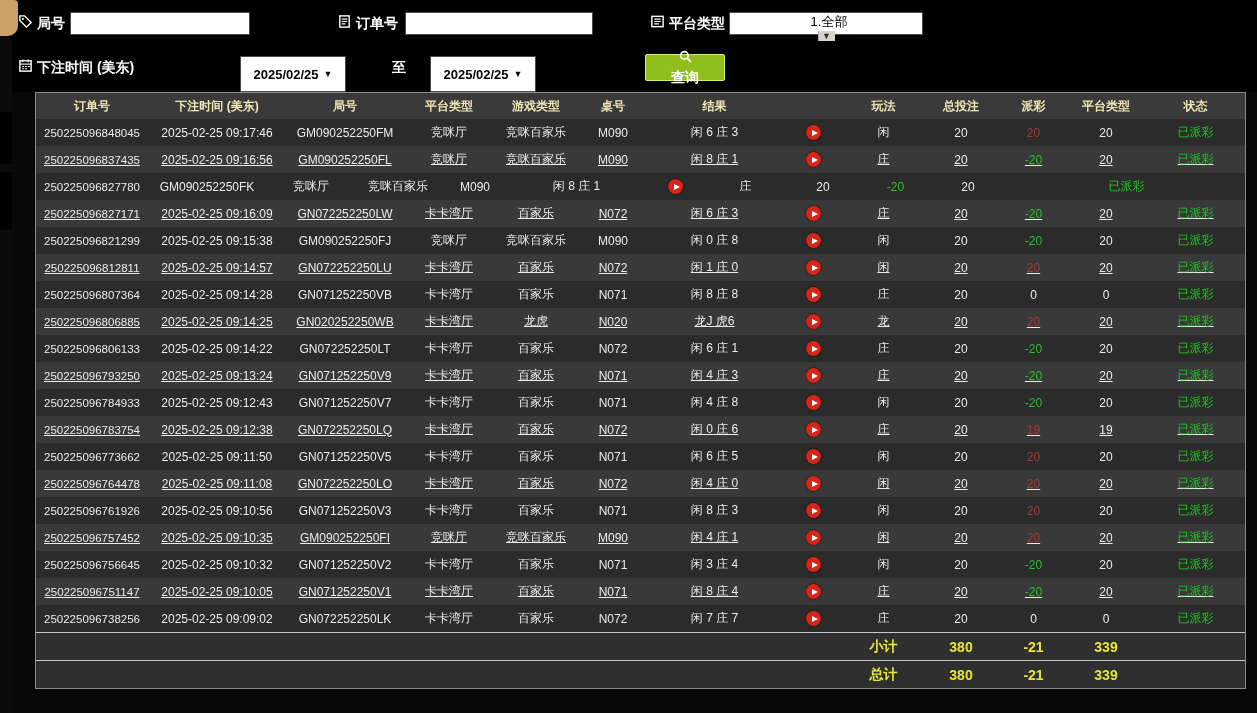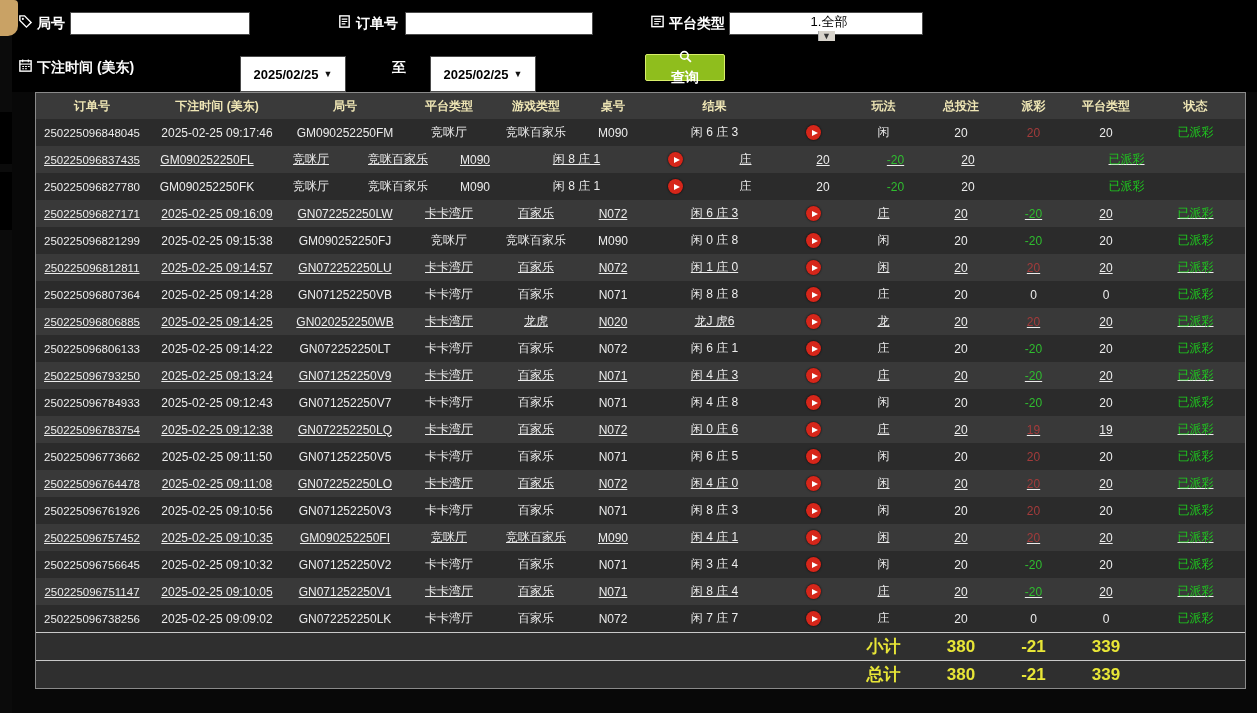--- a/index.html
+++ b/index.html
@@ -51,21 +51,21 @@
 
   
   .btable { position:absolute; left:23px; top:92px; width:1211px; border:1px solid #8a8a8a; background:#2b2b2b; }
   .thead { display:flex; height:26px; background:#3a3a3a; }
   .cell { display:flex; align-items:center; justify-content:center; white-space:nowrap; overflow:hidden; }
   .hcell { color:#efe6b5; font-weight:bold; font-size:12px; }
   .trow { display:flex; height:27px; font-size:12px; color:#ececec; }
   .trow.dark { background:#2b2b2b; }
   .trow.light { background:#393939;text-decoration:underline; }
   .trow .c0 { font-size:11.5px; }
-  .srow { display:flex; height:28px; font-size:17px; font-weight:bold; border-top:1px solid #c9c9c9; background:#2f2f2f; }
+  .srow { display:flex; height:28px; font-size:14px; font-weight:bold; border-top:1px solid #c9c9c9; background:#2f2f2f; }
   .sum { color:var(--summary-yellow,#e8e637); }
 
   .c0{width:112px} .c1{width:138px} .c2{width:118px} .c3{width:90px}
   .c4{width:84px}  .c5{width:70px}  .c6{width:133px} .c7{width:65px}
   .c8{width:75px}  .c9{width:80px}  .c10{width:65px} .c11{width:80px}
   .c12{flex:1}
 
   .pay-pos { color:var(--payout-pos,#a33b3b); }
   .pay-neg { color:var(--payout-neg,#2fbd2f); }
   .pay-zero { color:#ececec; }
@@ -177,20 +177,21 @@
             </span>
           </div>
           <div class="cell c8">闲</div>
           <div class="cell c9">20</div>
           <div class="cell c10 pay-pos">20</div>
           <div class="cell c11">20</div>
           <div class="cell c12 status">已派彩</div>
         </div>
         <div class="trow light">
           <div class="cell c0">250225096837435</div>
+          <div class="cell c1">2025-02-25 09:16:56</div>
           <div class="cell c2">GM090252250FL</div>
           <div class="cell c3">竞咪厅</div>
           <div class="cell c4">竞咪百家乐</div>
           <div class="cell c5">M090</div>
           <div class="cell c6">闲 8 庄 1</div>
           <div class="cell c7">
             <span class="play-btn">
               <span class="play-tri"></span>
             </span>
           </div>

